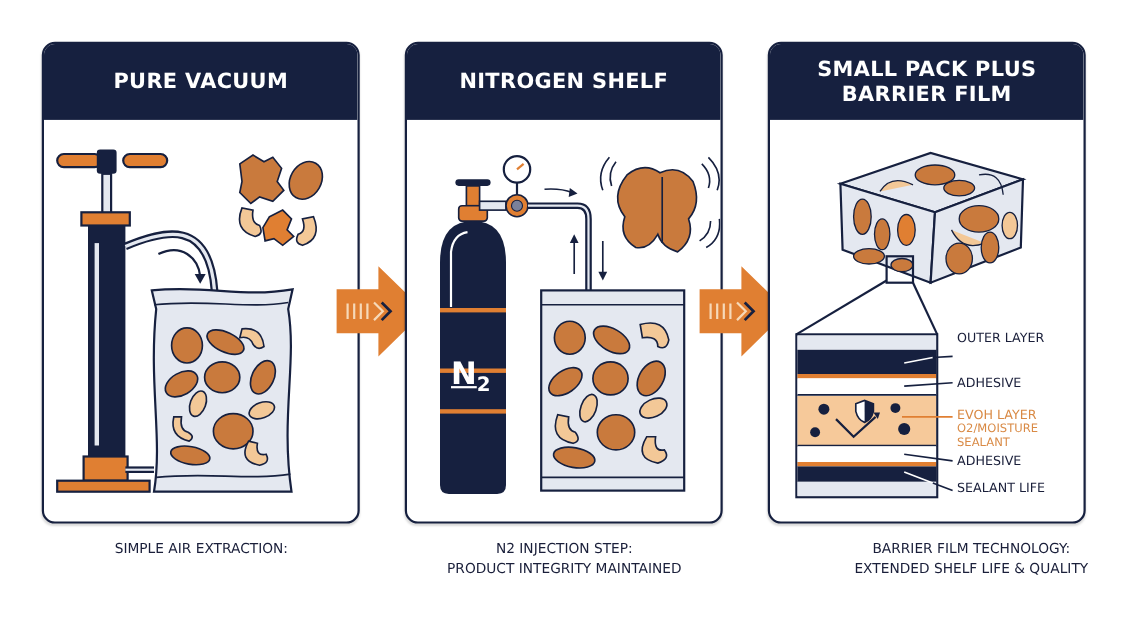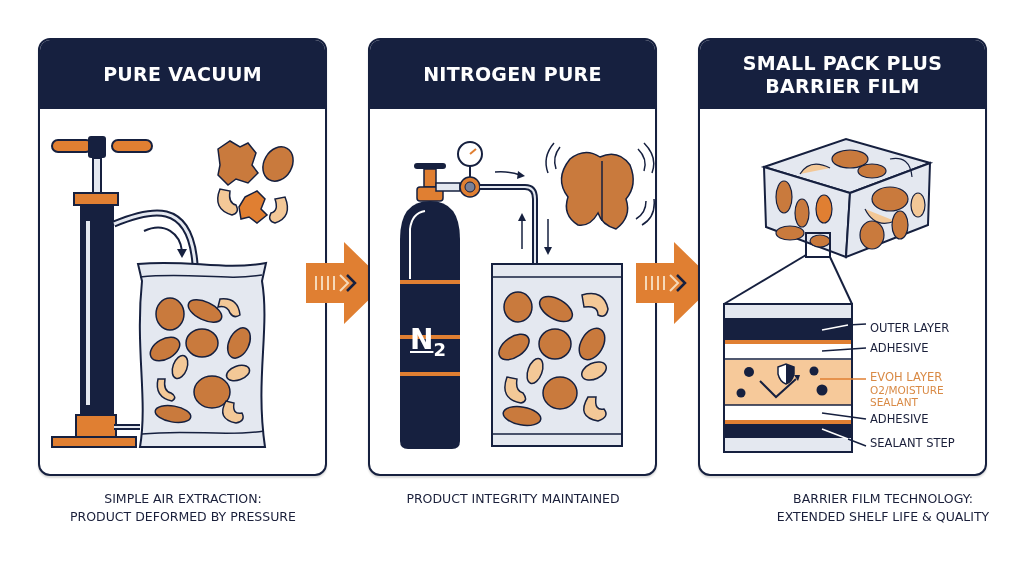--- a/index.html
+++ b/index.html
@@ -81,21 +81,21 @@
       <line x1="22" y1="38" x2="22" y2="52"></line>
       <line x1="28" y1="38" x2="28" y2="52"></line>
       <line x1="34" y1="38" x2="34" y2="52"></line>
     </g>
     <polyline points="40,37 48,45 40,53" fill="none" stroke="#f6d9b8" stroke-width="2"></polyline>
     <polyline points="47,37 55,45 47,53" fill="none" stroke="#16203f" stroke-width="2.5"></polyline>
   </svg>
 </div>
 
 <div class="panel" style="left:368px;">
-  <div class="panel-header">NITROGEN PURE</div>
+  <div class="panel-header">NITROGEN SHELF</div>
   <div class="panel-body">
     <svg width="285" height="365" viewBox="0 0 285 365" style="position:absolute;left:0;top:0;">
 
       <g>
         <rect x="44" y="54" width="32" height="6" rx="3" fill="#16203f"></rect>
         <rect x="54" y="60" width="12" height="18" fill="#e07f32" stroke="#16203f" stroke-width="1.5"></rect>
         <rect x="47" y="78" width="26" height="14" rx="3" fill="#e07f32" stroke="#16203f" stroke-width="1.5"></rect>
         <path d="M30 130 Q 30 92 60 92 Q 90 92 90 130 L 90 332 Q 90 340 82 340 L 38 340 Q 30 340 30 332 Z" fill="#16203f"></path>
         <path d="M40 170 L 40 120 Q 42 104 55 102" fill="none" stroke="#fff" stroke-width="2"></path>
         <rect x="30" y="171" width="60" height="4" fill="#e07f32"></rect>
@@ -221,35 +221,35 @@
 
         <line x1="122" y1="221" x2="148" y2="216" stroke="#fff" stroke-width="1.5"></line>
         <line x1="148" y1="216" x2="166" y2="215" stroke="#16203f" stroke-width="1.5"></line>
         <line x1="122" y1="242" x2="166" y2="239" stroke="#16203f" stroke-width="1.5"></line>
         <line x1="120" y1="270" x2="166" y2="270" stroke="#e07f32" stroke-width="1.5"></line>
         <line x1="122" y1="304" x2="166" y2="310" stroke="#16203f" stroke-width="1.5"></line>
         <line x1="122" y1="320" x2="148" y2="330" stroke="#fff" stroke-width="1.5"></line>
         <line x1="148" y1="330" x2="166" y2="337" stroke="#16203f" stroke-width="1.5"></line>
       </g>
     </svg>
-    <div class="layer-label" style="left:170px;top:212px;">OUTER LAYER</div>
+    <div class="layer-label" style="left:170px;top:191px;">OUTER LAYER</div>
     <div class="layer-label" style="left:170px;top:232px;">ADHESIVE</div>
     <div class="layer-label accent" style="left:170px;top:262px;line-height:13px;">
       <span>EVOH LAYER</span>
       <span class="sub">O2/MOISTURE</span>
       <span class="sub">SEALANT</span>
     </div>
     <div class="layer-label" style="left:170px;top:303px;">ADHESIVE</div>
-    <div class="layer-label" style="left:170px;top:327px;">SEALANT STEP</div>
+    <div class="layer-label" style="left:170px;top:327px;">SEALANT LIFE</div>
   </div>
 </div>
 
 <div class="caption" style="left:18px;">
   <div class="bold">SIMPLE AIR EXTRACTION:</div>
-  <div>PRODUCT DEFORMED BY PRESSURE</div>
 </div>
 <div class="caption" style="left:348px;">
+  <div class="bold">N2 INJECTION STEP:</div>
   <div>PRODUCT INTEGRITY MAINTAINED</div>
 </div>
 <div class="caption" style="left:718px;">
   <div class="bold">BARRIER FILM TECHNOLOGY:</div>
   <div>EXTENDED SHELF LIFE &amp; QUALITY</div>
 </div>
 
 </body></html>

